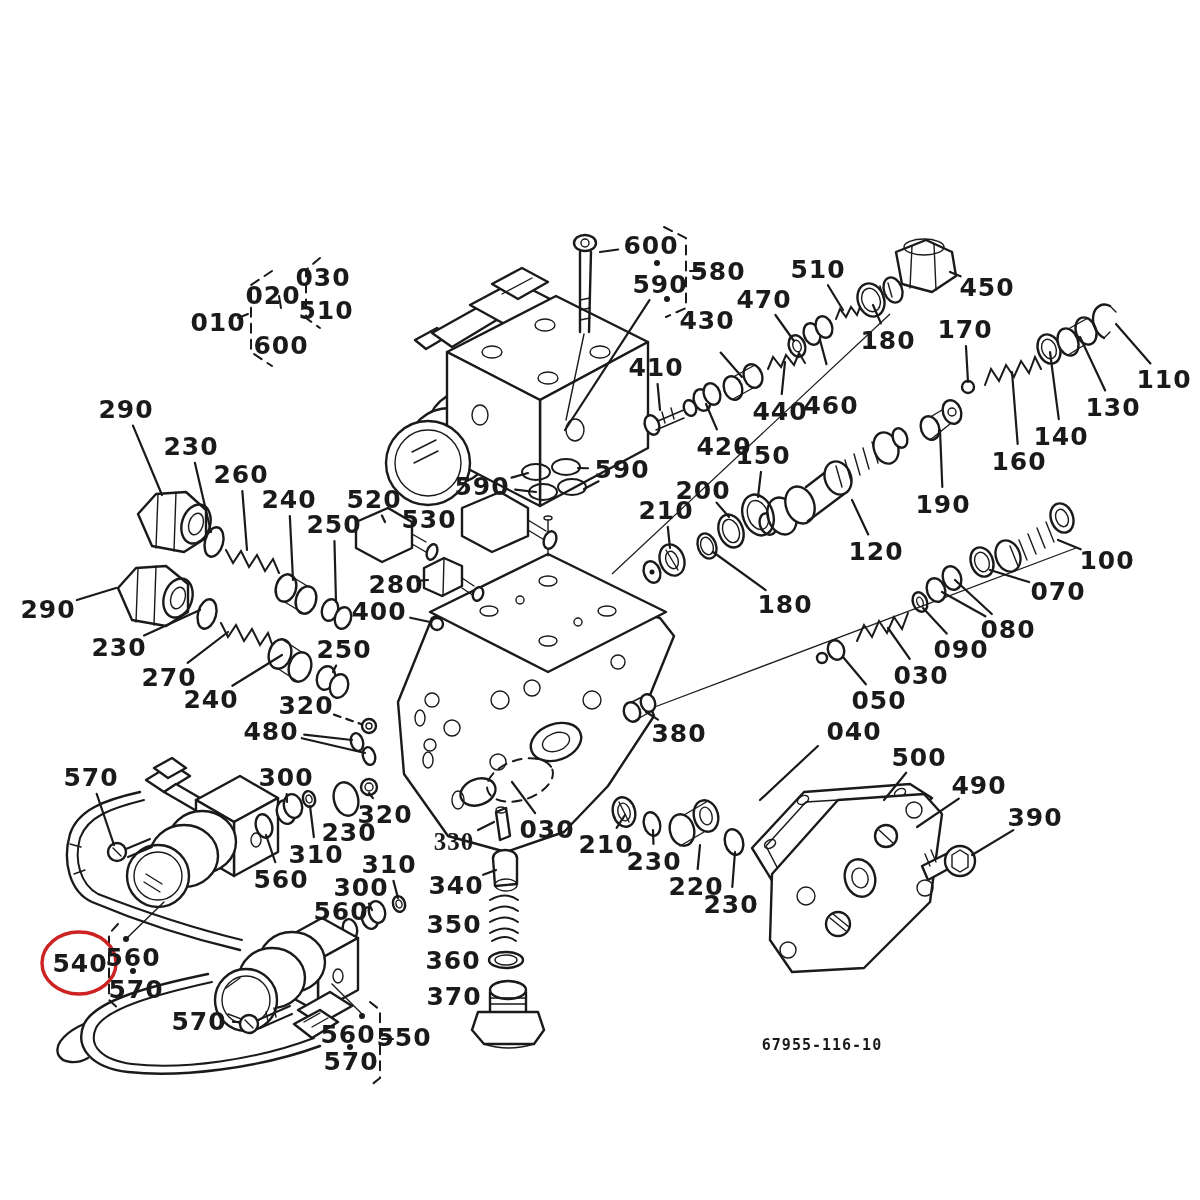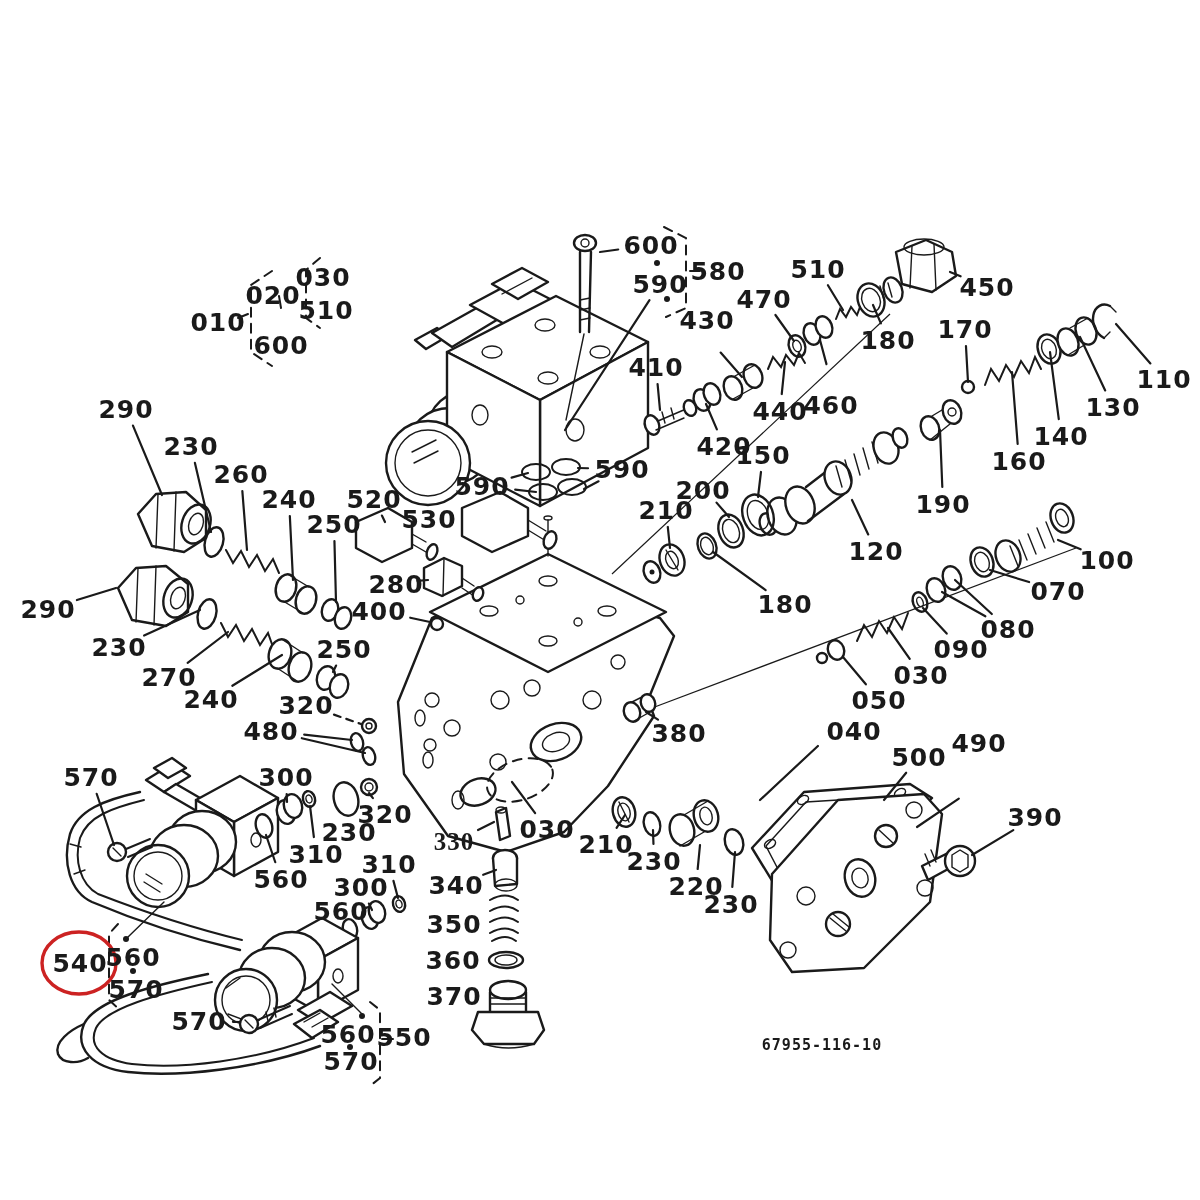--- a/index.html
+++ b/index.html
@@ -508,21 +508,21 @@
       <span class="callout" style="left: 666px; top: 510px;">210</span>
       <span class="callout" style="left: 785px; top: 604px;">180</span>
       <span class="callout" style="left: 1107px; top: 560px;">100</span>
       <span class="callout" style="left: 1058px; top: 591px;">070</span>
       <span class="callout" style="left: 1008px; top: 629px;">080</span>
       <span class="callout" style="left: 961px; top: 649px;">090</span>
       <span class="callout" style="left: 921px; top: 675px;">030</span>
       <span class="callout" style="left: 879px; top: 700px;">050</span>
       <span class="callout" style="left: 834px; top: 731px; margin-left: 20px;">040</span>
       <span class="callout" style="left: 919px; top: 757px;">500</span>
-      <span class="callout" style="left: 979px; top: 743px;">490</span>
+      <span class="callout" style="left: 979px; top: 785px;">490</span>
       <span class="callout" style="left: 1035px; top: 817px;">390</span>
       <span class="callout" style="left: 679px; top: 733px;">380</span>
       <span class="callout" style="left: 547px; top: 829px;">030</span>
       <span class="callout" style="left: 606px; top: 844px;">210</span>
       <span class="callout" style="left: 654px; top: 861px;">230</span>
       <span class="callout" style="left: 696px; top: 886px;">220</span>
       <span class="callout" style="left: 731px; top: 904px;">230</span>
       <span class="callout" style="left: 454px; top: 842px; font-family: Liberation Serif, serif;">330</span>
       <span class="callout" style="left: 456px; top: 885px;">340</span>
       <span class="callout" style="left: 454px; top: 924px;">350</span>

